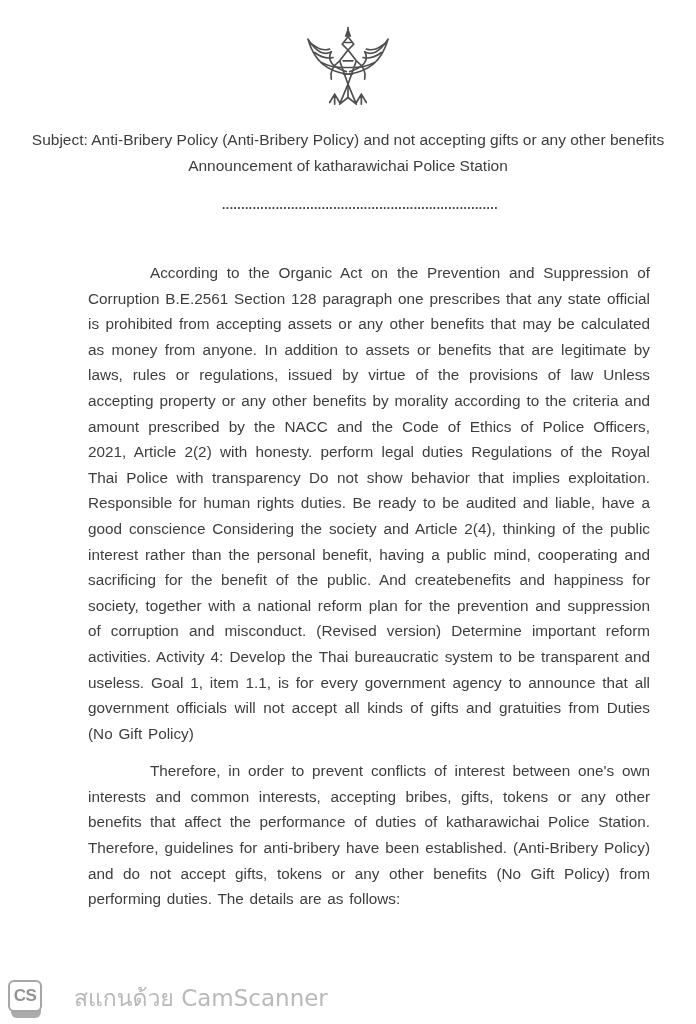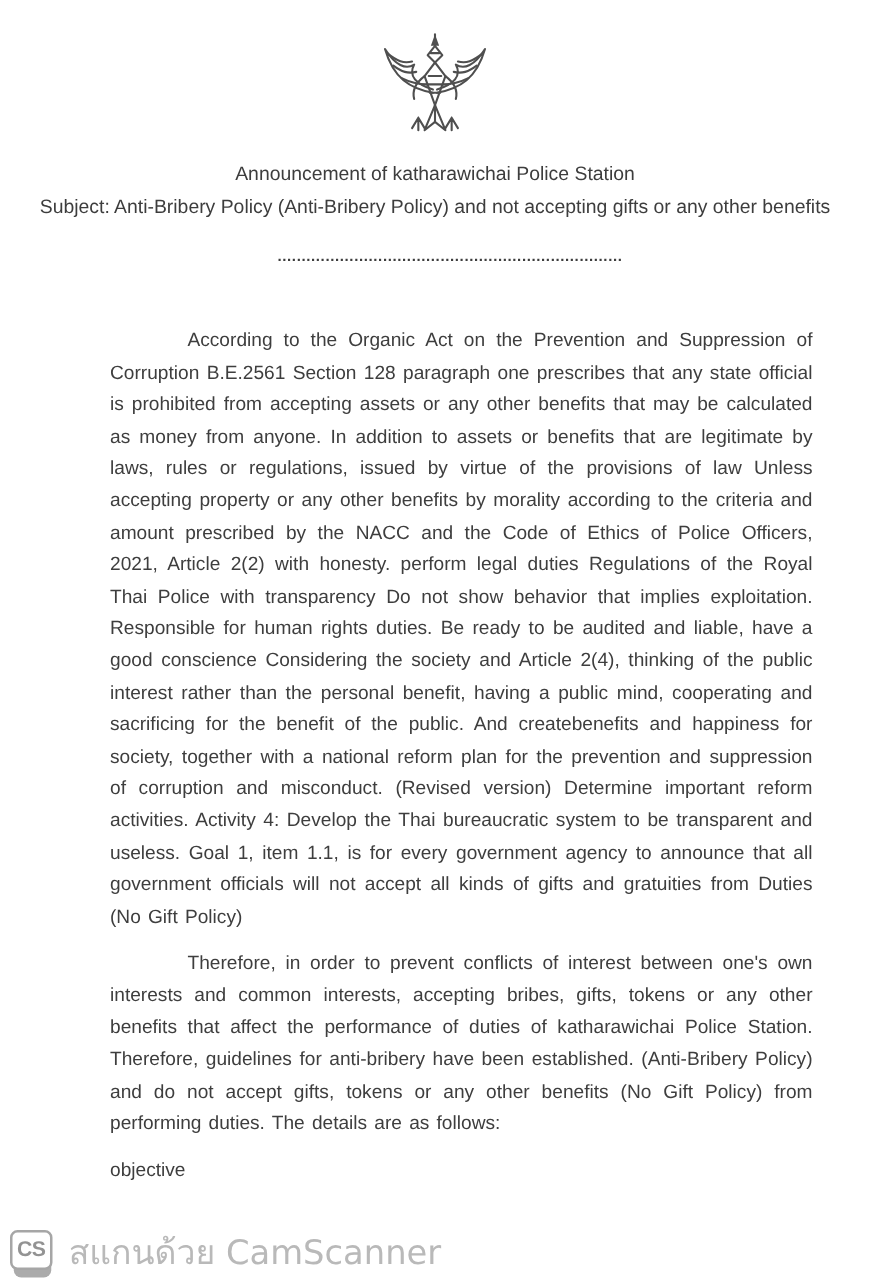--- a/index.html
+++ b/index.html
@@ -75,21 +75,20 @@
     text-align: left;
   }
 
   
   .footer {
     position: absolute;
     left: 8px;
     top: 980px;
     display: flex;
     align-items: center;
-    gap: 11px;
   }
   .cs-badge {
     position: relative;
     width: 36px;
     height: 36px;
   }
   .cs-badge .tab {
     position: absolute;
     left: 3px;
     top: 10px;
@@ -111,23 +110,24 @@
     align-items: center;
     justify-content: center;
     font-weight: bold;
     font-size: 17px;
     letter-spacing: -0.5px;
     color: #939393;
     font-family: "Liberation Sans", sans-serif;
   }
   .watermark-text {
     color: #b9b9b9;
-    font-size: 27px;
+    font-size: 23px;
     font-family: "DejaVu Sans", sans-serif;
     white-space: nowrap;
+    margin-left: 30px;
   }
 </style>
 </head>
 <body>
 
 <div class="page">
 
   <div class="emblem-wrap">
     <svg width="100" height="96" viewBox="0 0 120 110" fill="none" stroke="#4f4f4f" stroke-width="2" stroke-linecap="round" stroke-linejoin="round">
 
@@ -155,30 +155,29 @@
 
       <path d="M60 72 L50 96 L60 88 L70 96 Z"></path>
       <path d="M60 72 L60 88"></path>
 
       <path d="M44 84 L38 94 M44 84 L44 96 M44 84 L50 94"></path>
       <path d="M76 84 L70 94 M76 84 L76 96 M76 84 L82 94"></path>
     </svg>
   </div>
 
   <div class="header-block">
+    <div class="header-line">Subject: Anti-Bribery Policy (Anti-Bribery Policy) and not accepting gifts or any other benefits</div>
     <div class="header-line">Announcement of katharawichai Police Station</div>
-    <div class="header-line">Subject: Anti-Bribery Policy (Anti-Bribery Policy) and not accepting gifts or any other benefits</div>
   </div>
 
   <div class="dotted-divider">........................................................................</div>
 
   <div class="body-block">
     <p class="para">According to the Organic Act on the Prevention and Suppression of Corruption B.E.2561 Section 128 paragraph one prescribes that any state official is prohibited from accepting assets or any other benefits that may be calculated as money from anyone. In addition to assets or benefits that are legitimate by laws, rules or regulations, issued by virtue of the provisions of law Unless accepting property or any other benefits by morality according to the criteria and amount prescribed by the NACC and the Code of Ethics of Police Officers, 2021, Article 2(2) with honesty. perform legal duties Regulations of the Royal Thai Police with transparency Do not show behavior that implies exploitation. Responsible for human rights duties. Be ready to be audited and liable, have a good conscience Considering the society and Article 2(4), thinking of the public interest rather than the personal benefit, having a public mind, cooperating and sacrificing for the benefit of the public. And createbenefits and happiness for society, together with a national reform plan for the prevention and suppression of corruption and misconduct. (Revised version) Determine important reform activities. Activity 4: Develop the Thai bureaucratic system to be transparent and useless. Goal 1, item 1.1, is for every government agency to announce that all government officials will not accept all kinds of gifts and gratuities from Duties (No Gift Policy)</p>
     <p class="para">Therefore, in order to prevent conflicts of interest between one's own interests and common interests, accepting bribes, gifts, tokens or any other benefits that affect the performance of duties of katharawichai Police Station. Therefore, guidelines for anti-bribery have been established. (Anti-Bribery Policy) and do not accept gifts, tokens or any other benefits (No Gift Policy) from performing duties. The details are as follows:</p>
-    <p class="para closing-word">objective</p>
   </div>
 
   <div class="footer">
     <div class="cs-badge">
       <div class="tab"></div>
       <div class="face">CS</div>
     </div>
     <div class="watermark-text">สแกนด้วย CamScanner</div>
   </div>
 

